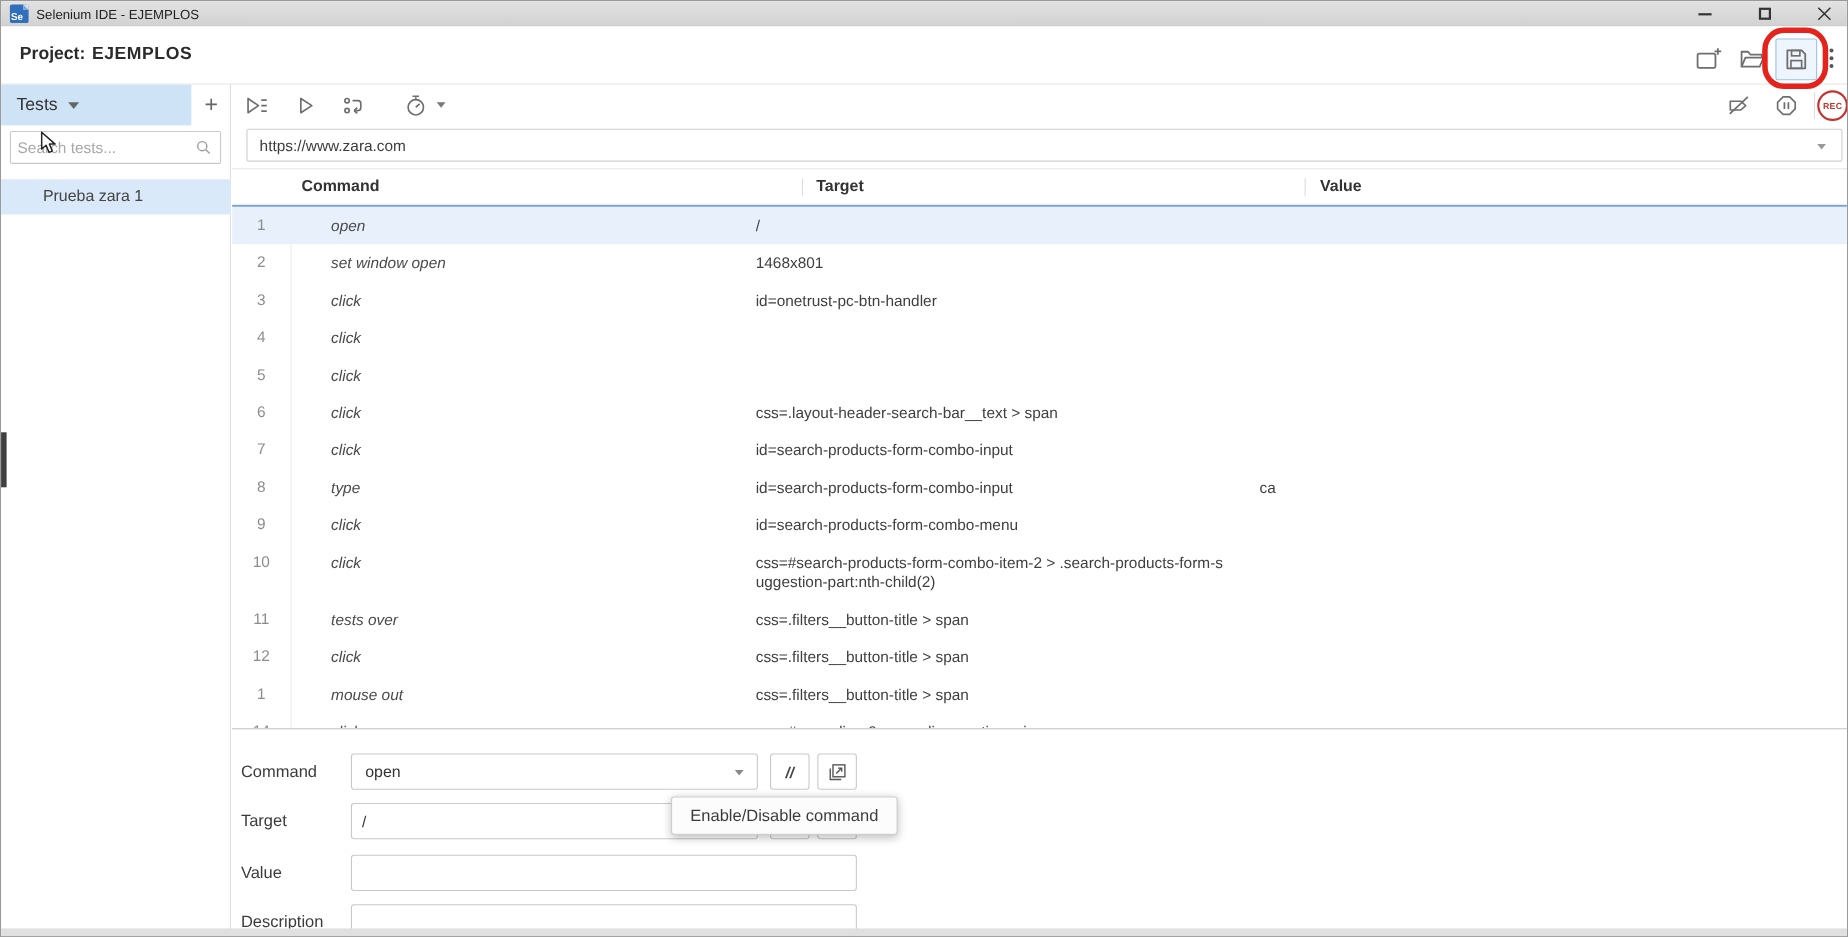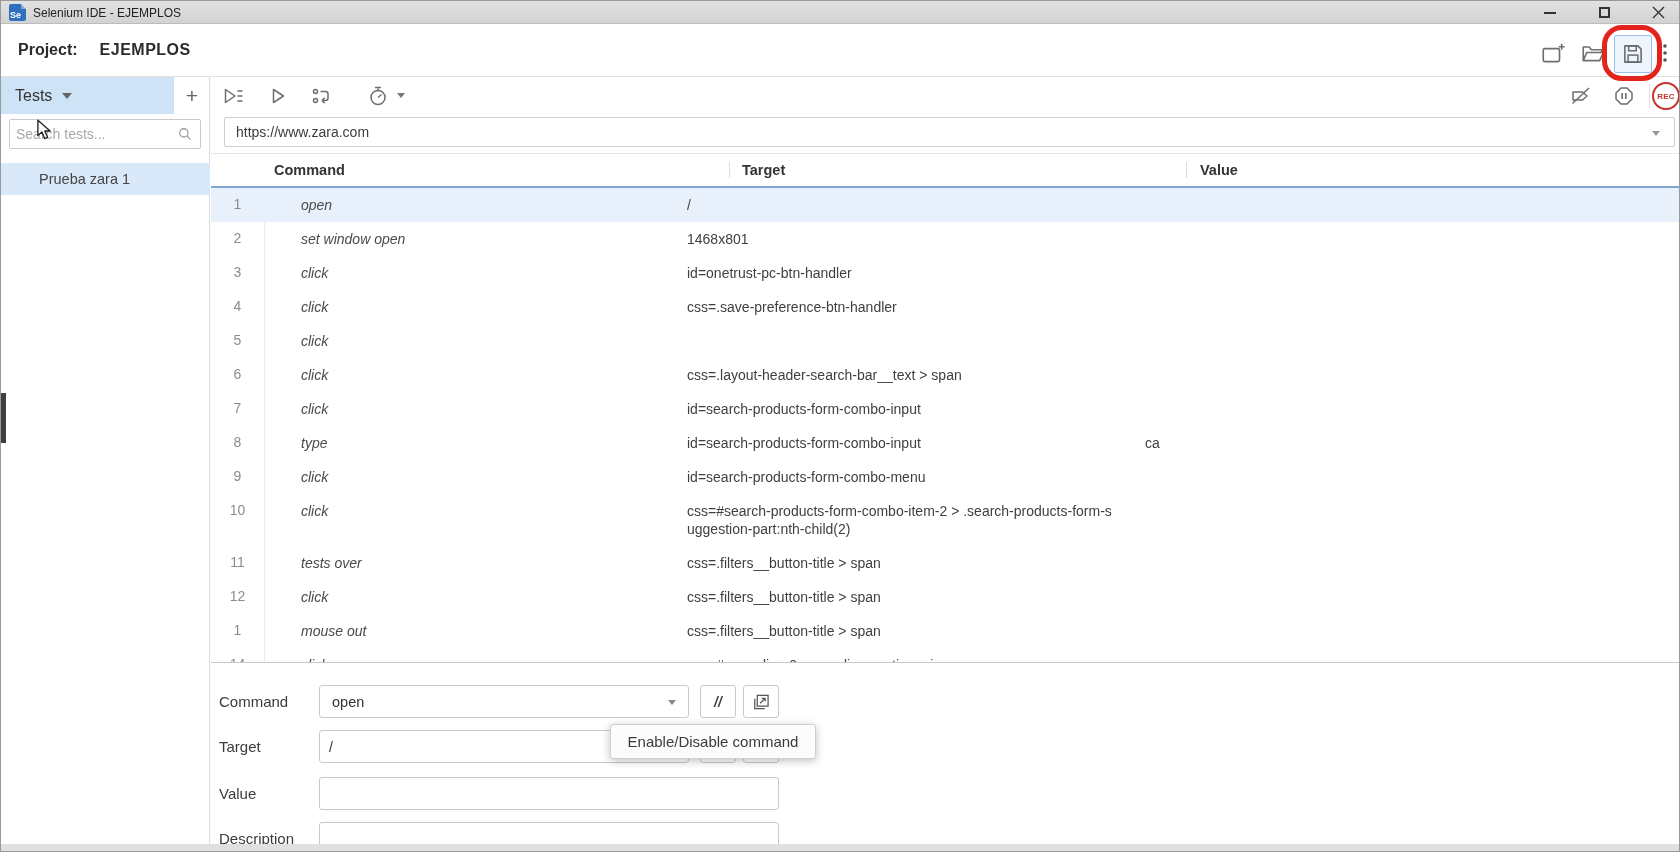--- a/index.html
+++ b/index.html
@@ -22,21 +22,21 @@
   .winbtn { position:absolute; top:0; width:34px; height:23px; display:flex;
     align-items:center; justify-content:center; cursor:default; }
   .btn-min { left:1532px; } .btn-max { left:1586px; } .btn-close { left:1640px; }
   .glyph-min { width:12px; height:2px; background:#333; }
   .glyph-max { width:11px; height:11px; border:2px solid #333; }
   
   .project-header { position:absolute; left:0; top:23px; right:0; height:53px;
     background:#fff; border-bottom:1px solid #e2e2e2; }
   .project-title { position:absolute; left:17px; top:17px; font-size:16px;
     font-weight:bold; color:#2b2b2b; }
-  .project-name { letter-spacing:0.5px; margin-left:22px; }
+  .project-name { letter-spacing:0.5px; margin-left:6px; }
   .hdr-icon { position:absolute; top:39px; width:26px; height:26px; color:#6e6e6e; }
   .save-box { position:absolute; left:1613px; top:34px; width:38px; height:38px;
     border:1px solid #9dc1e8; background:#eef5fd; border-radius:2px;
     display:flex; align-items:center; justify-content:center; }
   .red-ring { position:absolute; left:1601px; top:24px; width:60px; height:56px;
     border:5px solid #e5231d; border-radius:20px; z-index:6; pointer-events:none; }
   .kebab { position:absolute; left:1658px; top:39px; width:12px; height:26px; }
   
   .sidebar { position:absolute; left:0; top:76px; width:209px; bottom:0;
     border-right:1px solid #ddd; background:#fff; }
@@ -281,21 +281,20 @@
   </div>
         <div class="row">
     <div class="c-num">3</div>
     <div class="c-cmd">click</div>
     <div class="c-target">id=onetrust-pc-btn-handler</div>
     <div class="c-value"></div>
   </div>
         <div class="row">
     <div class="c-num">4</div>
     <div class="c-cmd">click</div>
-    <div class="c-target">css=.save-preference-btn-handler</div>
     <div class="c-value"></div>
   </div>
         <div class="row">
     <div class="c-num">5</div>
     <div class="c-cmd">click</div>
     <div class="c-value"></div>
   </div>
         <div class="row">
     <div class="c-num">6</div>
     <div class="c-cmd">click</div>

